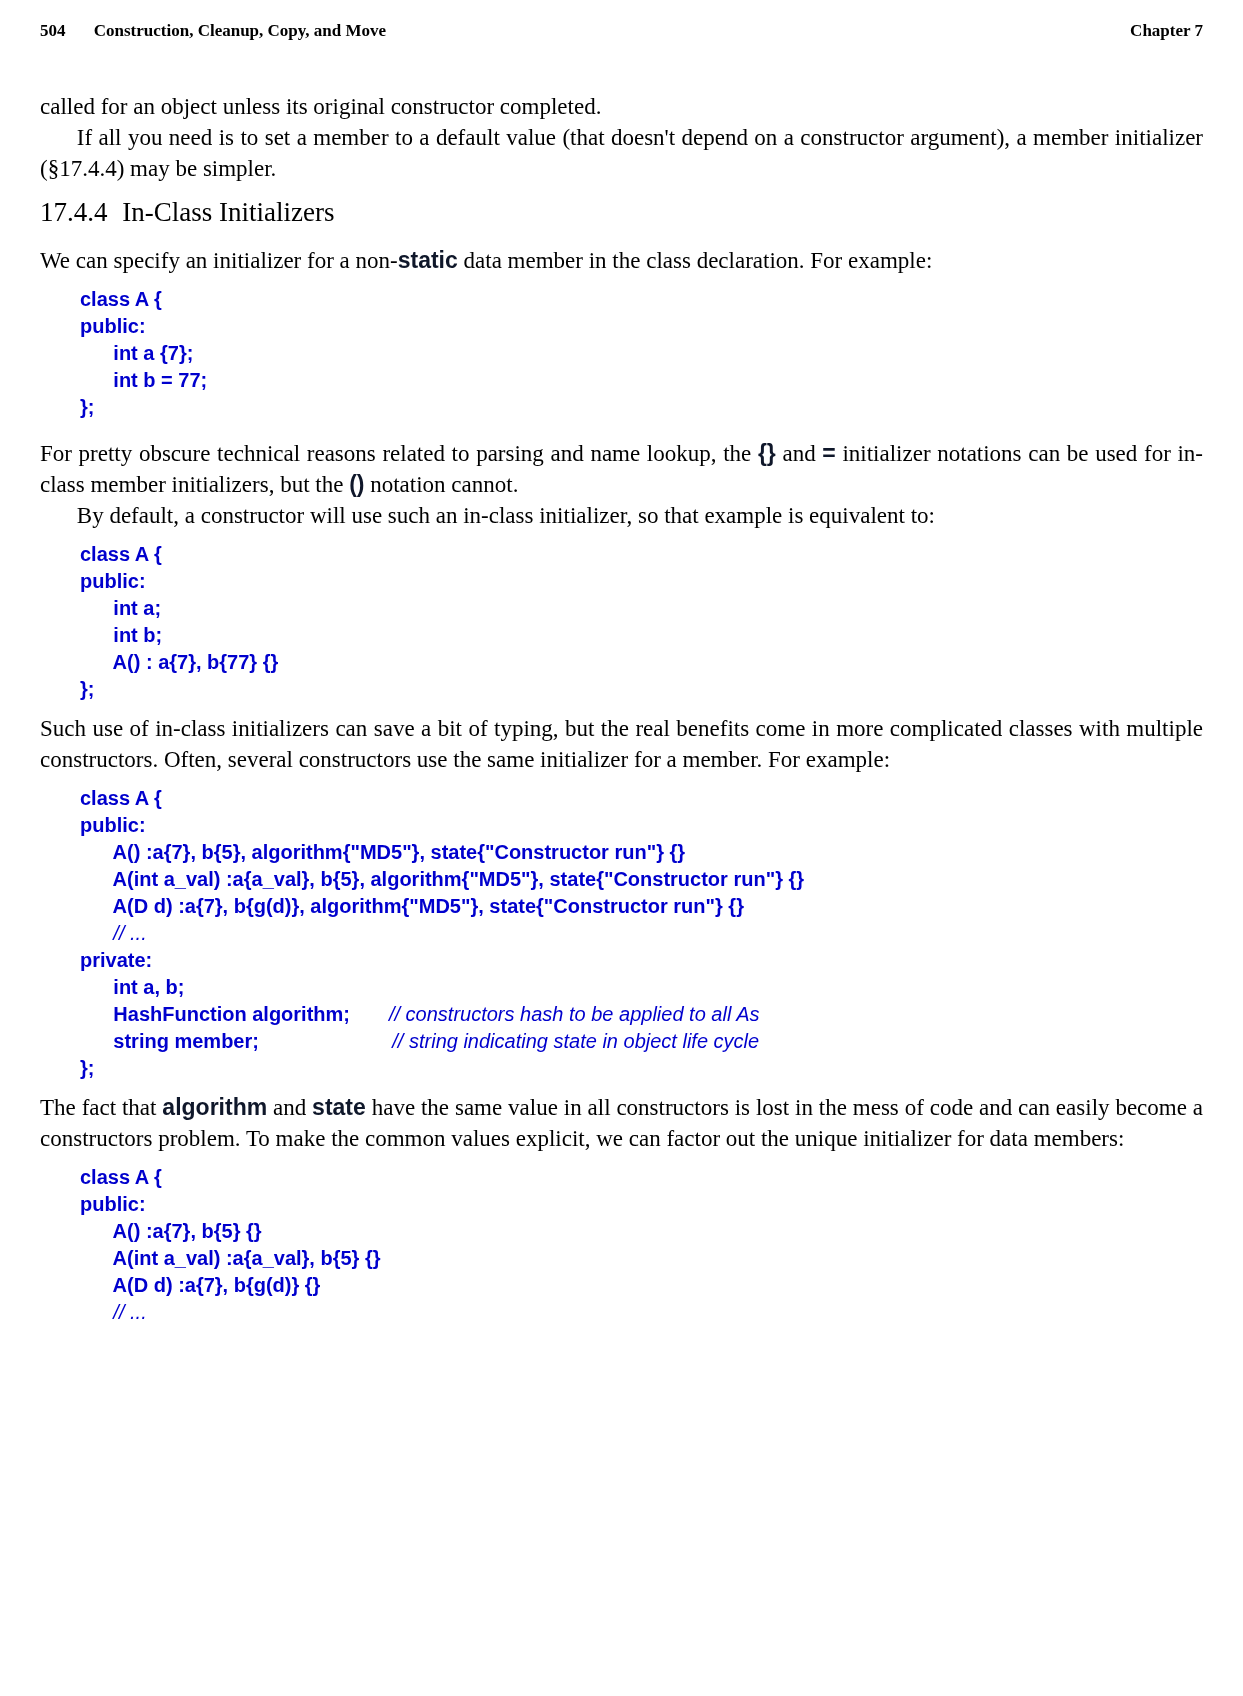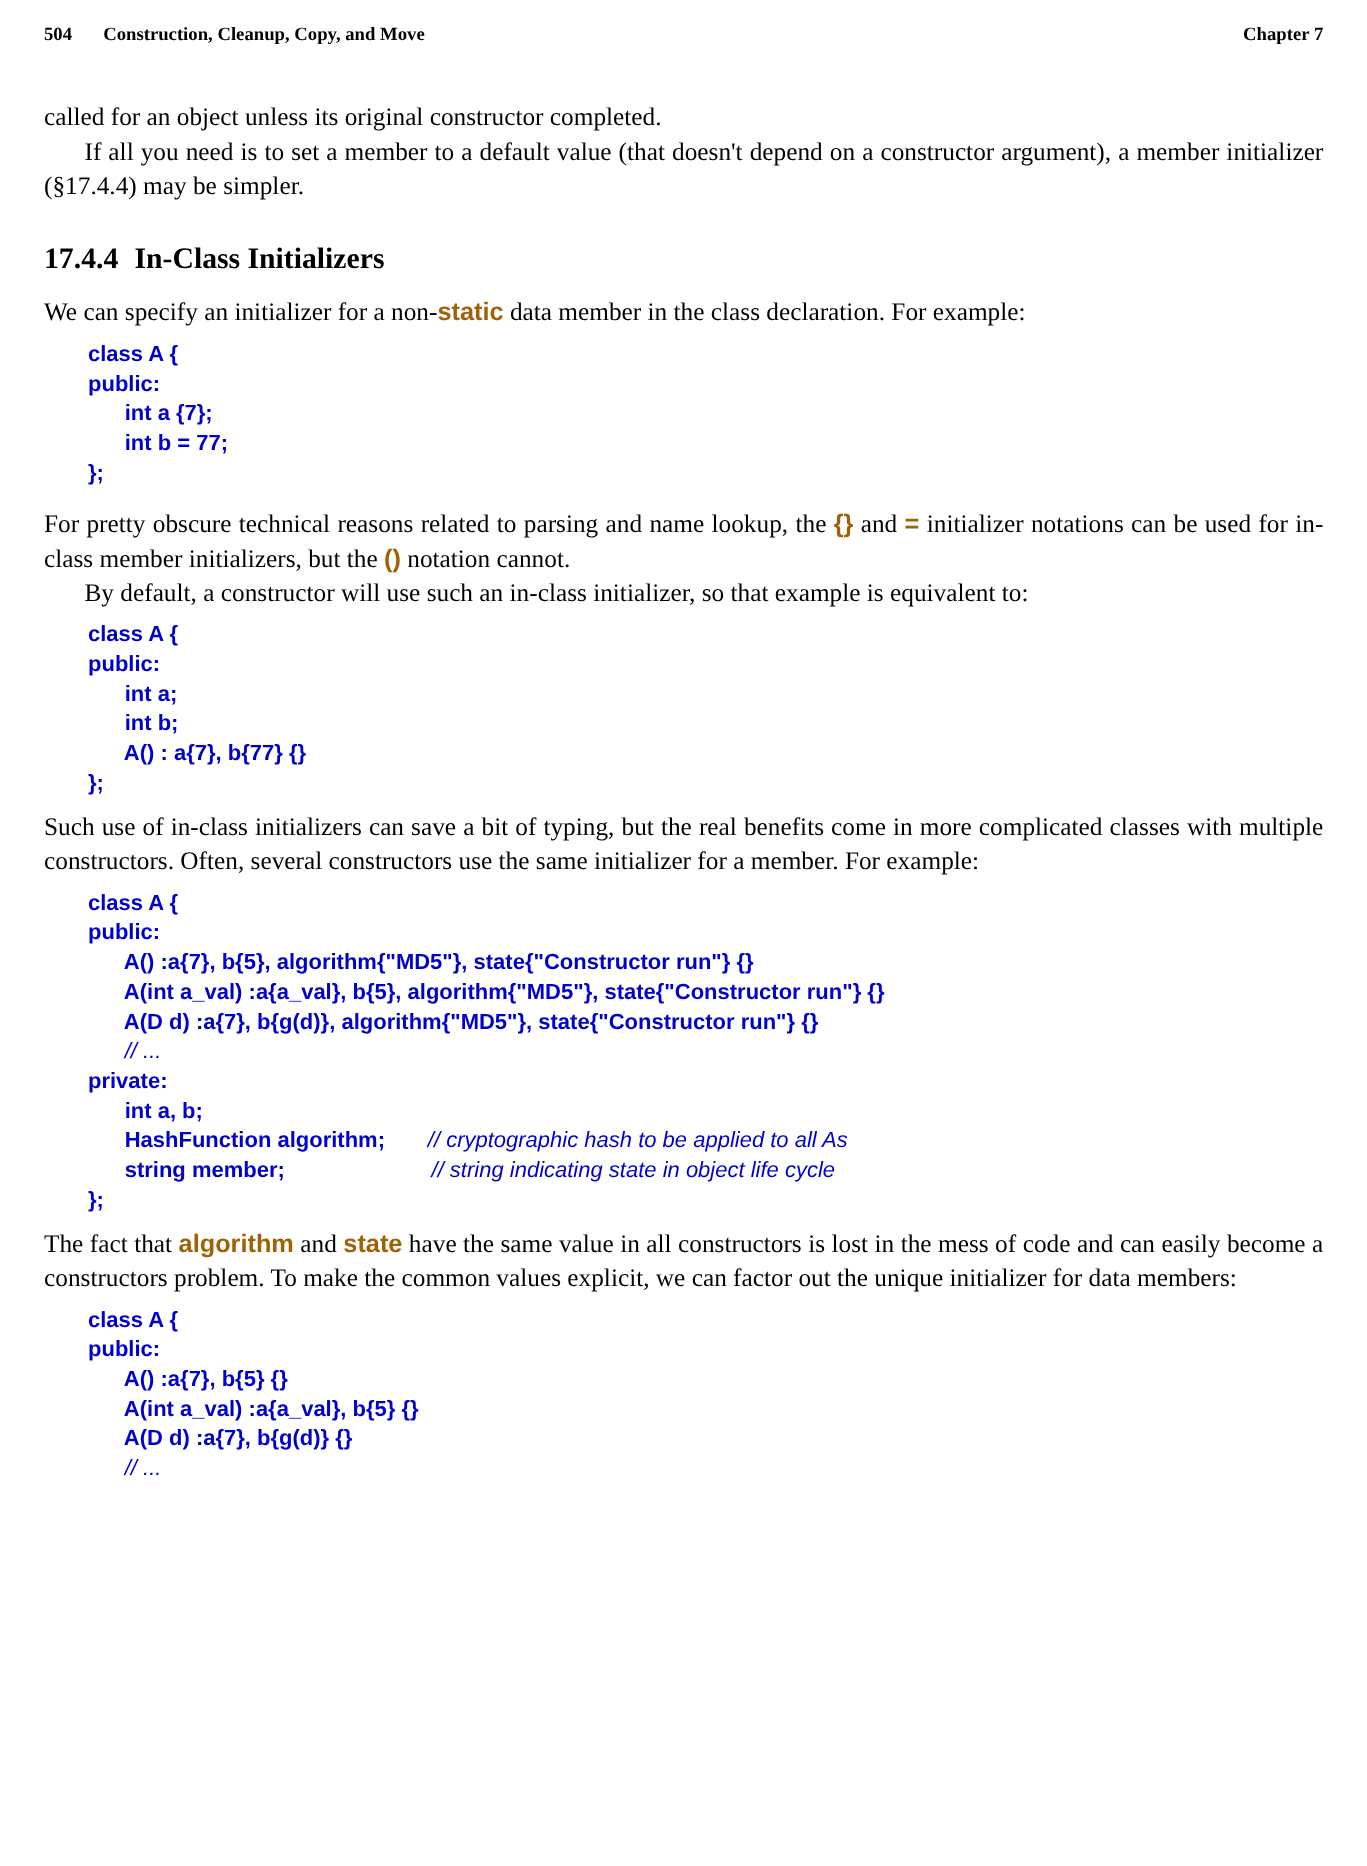--- a/index.html
+++ b/index.html
@@ -21,38 +21,38 @@
   .header .left { }
   .header .page-num { margin-right: 24px; }
   .header .right { }
   p {
     margin: 0 0 0 0;
     text-align: justify;
   }
   .indent { text-indent: 1.6em; }
   h2.section {
     font-size: 27px;
-    font-weight: bold;
-    margin: 33px 0 14px 0;
+    font-weight: normal;
+    margin: 10px 0 14px 0;
   }
   .sec-num { margin-right: 8px; }
   .codeblock {
     font-family: Arial, Helvetica, sans-serif;
     font-weight: bold;
     color: #0000CD;
     font-size: 20px;
     line-height: 1.35;
     white-space: pre;
     margin: 10px 0 10px 40px;
   }
   .codeblock .cm { color: #0000CD; font-style: italic; font-weight: normal; }
   .inline-code {
     font-family: Arial, Helvetica, sans-serif;
     font-weight: bold;
-    color: #a16207;
+    color: #0f172a;
   }
 </style>
 </head>
 <body>
 
 <div class="header">
   <div class="left">
     <span class="page-num">504</span>
     <span>Construction, Cleanup, Copy, and Move</span>
   </div>
@@ -92,21 +92,21 @@
 <p>Such use of in-class initializers can save a bit of typing, but the real benefits come in more complicated classes with multiple constructors.  Often, several constructors use the same initializer for a member.  For example:</p>
 
 <div class="codeblock"><span>class A {</span>
 <span>public:</span>
 <span>      A() :a{7}, b{5}, algorithm{"MD5"}, state{"Constructor run"} {}</span>
 <span>      A(int a_val) :a{a_val}, b{5}, algorithm{"MD5"}, state{"Constructor run"} {}</span>
 <span>      A(D d) :a{7}, b{g(d)}, algorithm{"MD5"}, state{"Constructor run"} {}</span>
 <span>      </span><span class="cm">// ...</span>
 <span>private:</span>
 <span>      int a, b;</span>
-<span>      HashFunction algorithm;</span><span>       </span><span class="cm">// cryptographic hash to be applied to all As</span>
+<span>      HashFunction algorithm;</span><span>       </span><span class="cm">// constructors hash to be applied to all As</span>
 <span>      string member;</span><span>                        </span><span class="cm">// string indicating state in object life cycle</span>
 <span>};</span></div>
 
 <p>
   <span>The fact that </span><span class="inline-code">algorithm</span><span> and </span><span class="inline-code">state</span><span> have the same value in all constructors is lost in the mess of code and can easily become a constructors problem.  To make the common values explicit, we can factor out the unique initializer for data members:</span>
 </p>
 
 <div class="codeblock"><span>class A {</span>
 <span>public:</span>
 <span>      A() :a{7}, b{5} {}</span>

